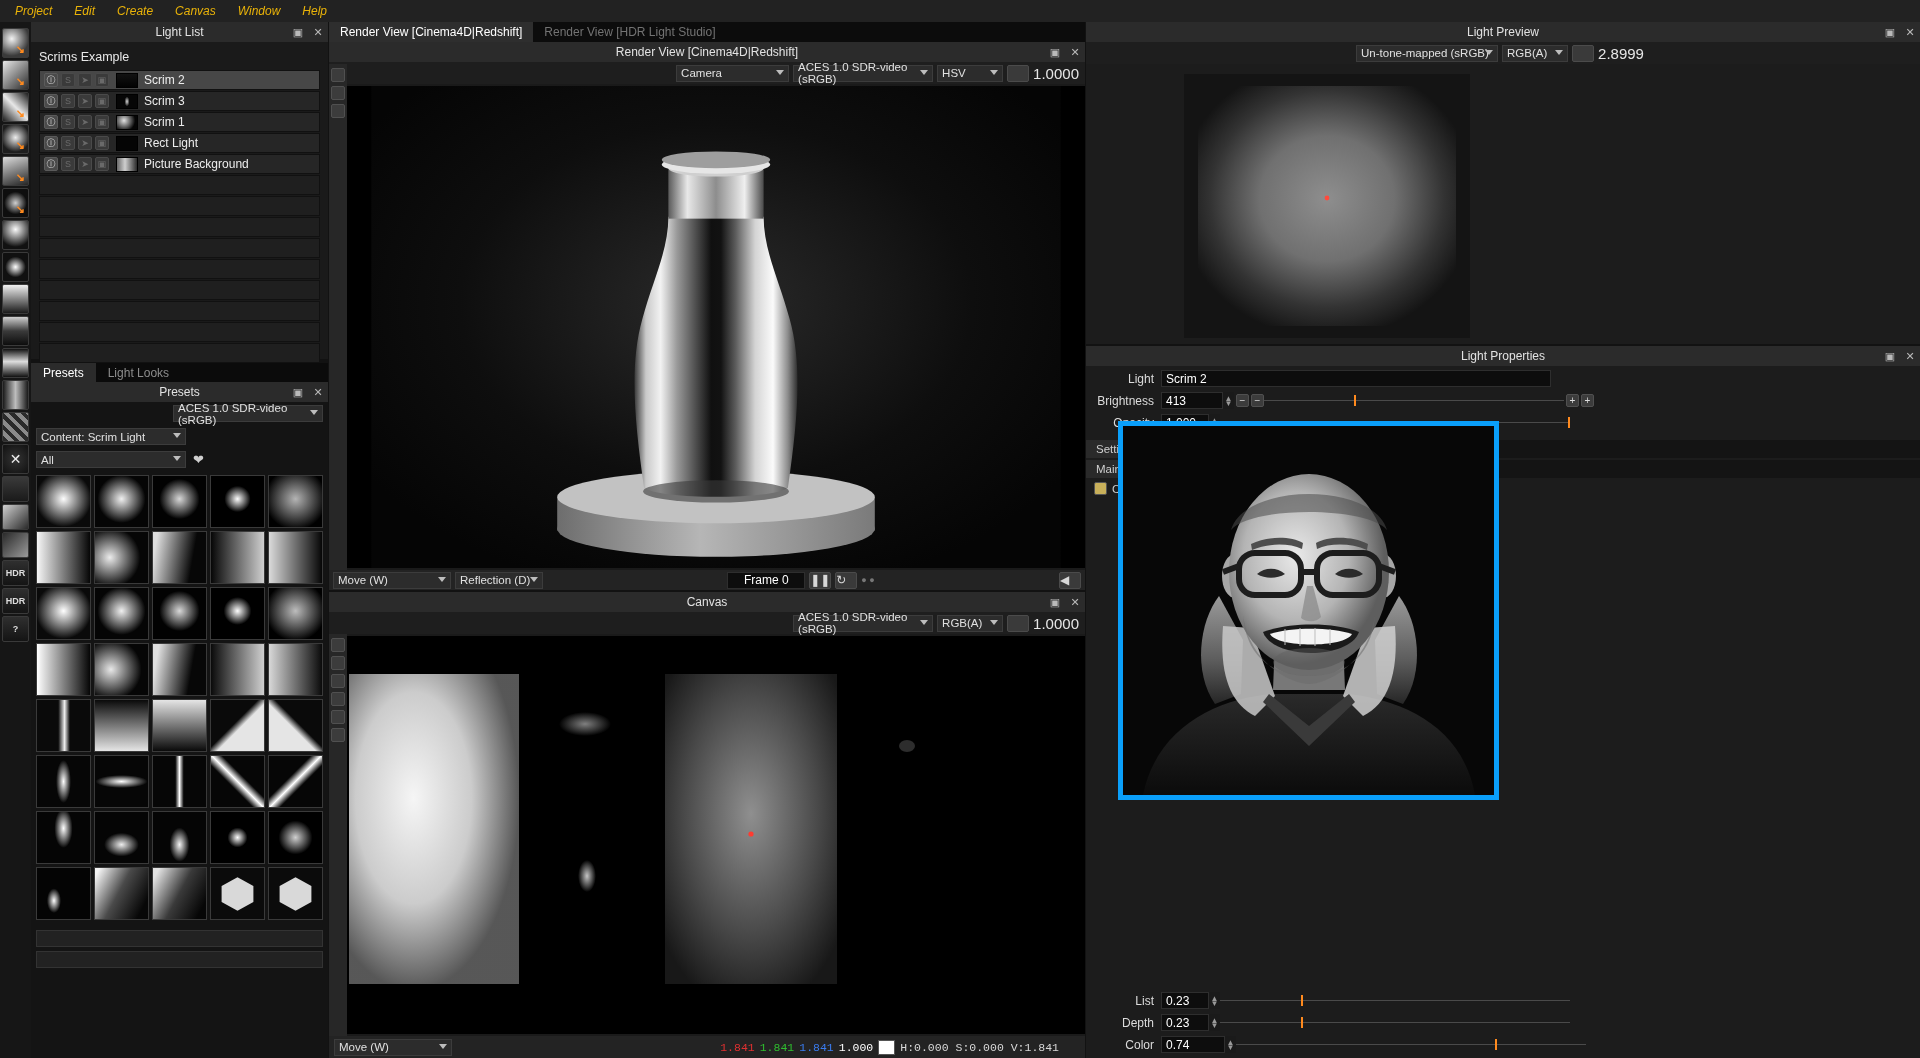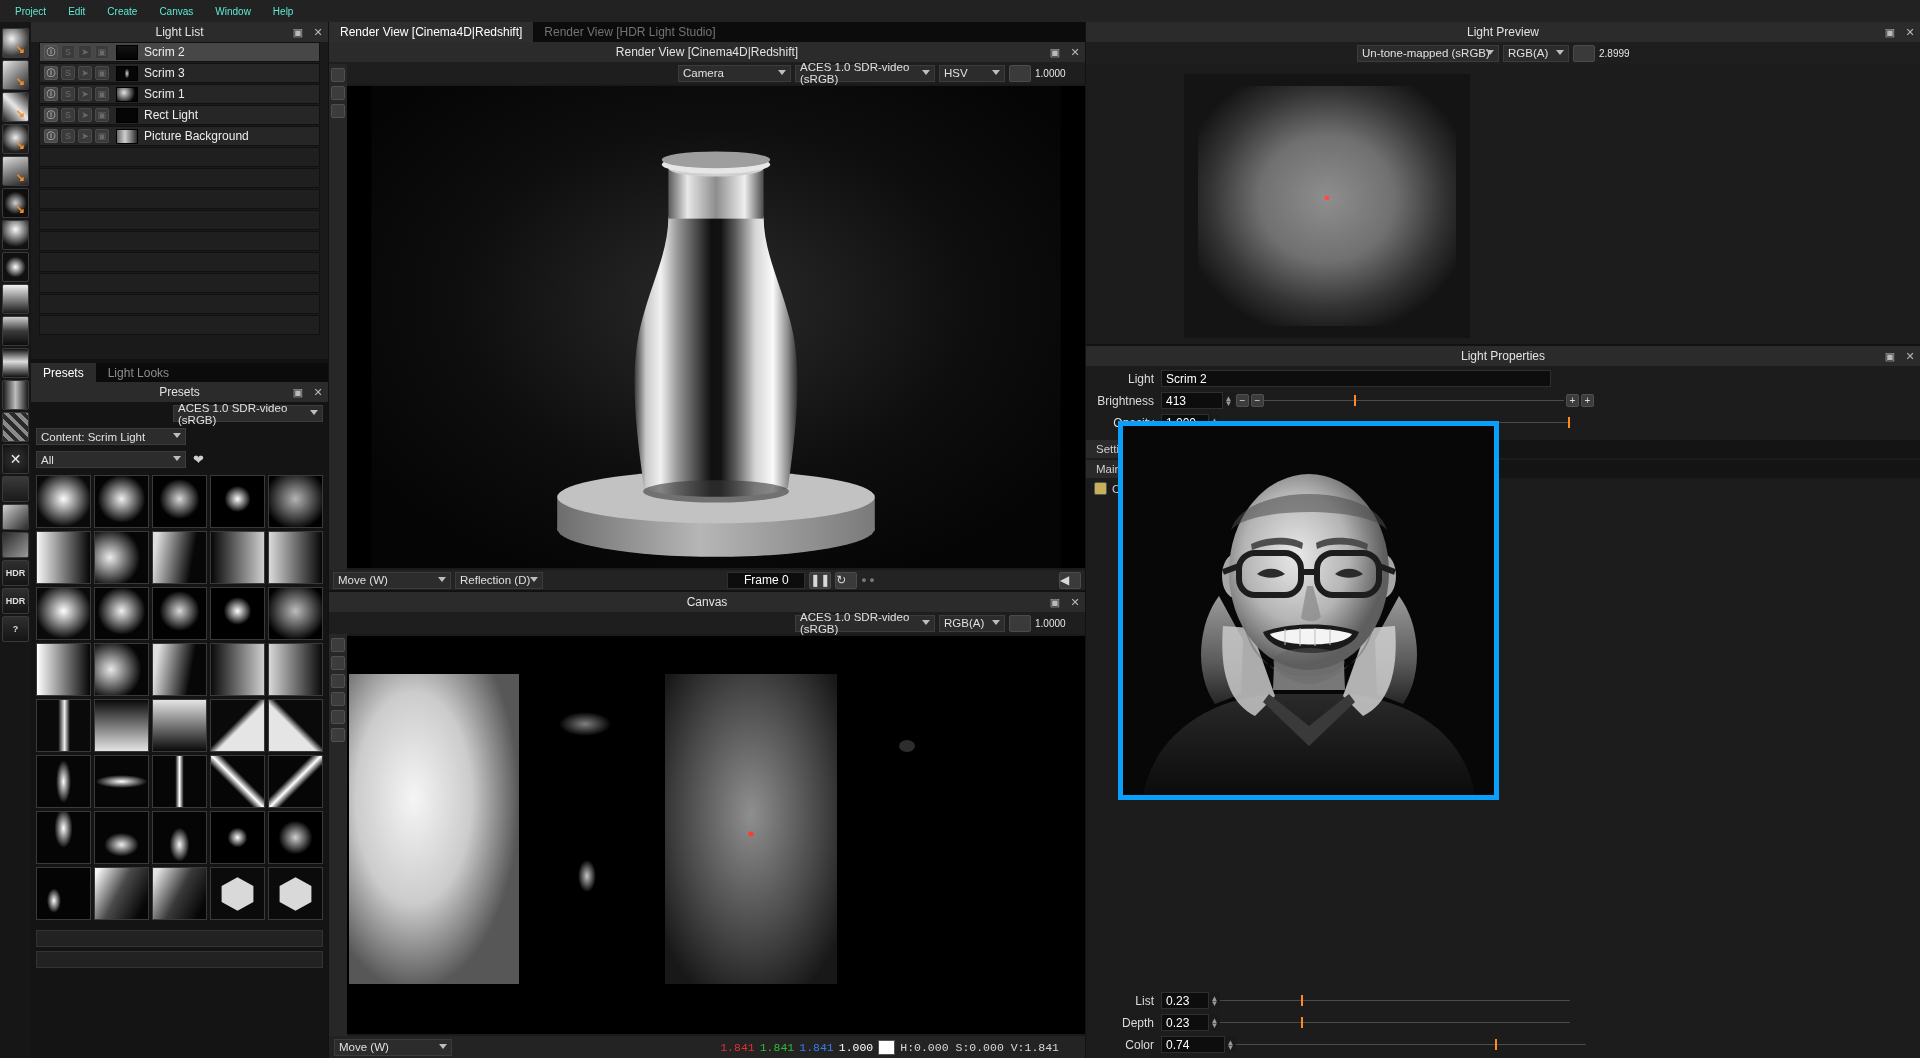--- a/index.html
+++ b/index.html
@@ -3,21 +3,21 @@
 <meta charset="utf-8">
 <style>
   * { box-sizing: border-box; margin:0; padding:0; }
   html,body { width:1920px; height:1058px; overflow:hidden; background:#1b1b1b;
     font-family:"Liberation Sans", sans-serif; color:#d8d8d8; font-size:12px; }
   .app { position:relative; width:1920px; height:1058px; background:#121212; }
 
   
   .menubar { position:absolute; left:0; top:0; width:1920px; height:22px;
     background:#222; display:flex; align-items:center; padding-left:4px; }
-  .menubar .mi { padding:3px 11px; font-size:10px; color:#5eead4; cursor:default; }
+  .menubar .mi { padding:3px 11px; font-size:12px; color:#eab308; cursor:default;font-style:italic; }
 
   
   .panel { position:absolute; background:#1e1e1e; }
   .ptitle { height:20px; background:#2b2b2b; display:flex; align-items:center;
     justify-content:center; position:relative; font-size:12px; color:#e2e2e2; }
   .ptitle .tbtns { position:absolute; right:4px; top:0; height:20px; display:flex;
     align-items:center; gap:8px; }
   .tbtn { width:12px; height:12px; display:flex; align-items:center; justify-content:center;
     color:#b9b9b9; font-size:11px; line-height:1; cursor:pointer; }
 
@@ -65,21 +65,21 @@
   .pbar { height:17px; background:#222; border:1px solid #333; margin-bottom:4px; }
 
   
   #renderwrap { left:329px; top:22px; width:756px; height:568px; background:#1a1a1a; }
   .rtabs { height:20px; display:flex; background:#0c0c0c; }
   .rtab { padding:3px 11px; font-size:12px; color:#737373; cursor:pointer; }
   .rtab.active { background:#2e2e2e; color:#fff; }
   .rv-ctl { height:22px; display:flex; align-items:center; justify-content:flex-end;
     gap:4px; padding-right:6px; background:#1e1e1e; }
   .mini { width:22px;height:17px;background:#3a3a3a;border:1px solid #4b4b4b;border-radius:2px;}
-  .numbox { font-size:10px; color:#e6e6e6; min-width:44px; text-align:left; }
+  .numbox { font-size:15px; color:#e6e6e6; min-width:44px; text-align:left; }
   .viewstrip { position:absolute; left:0; top:42px; width:18px; bottom:18px; background:#272727;
     display:flex; flex-direction:column; align-items:center; padding-top:4px; gap:4px; }
   .vtool { width:14px;height:14px;background:#3c3c3c;border:1px solid #505050;border-radius:2px;}
   .rv-img { position:absolute; left:18px; right:0; top:64px; bottom:22px; background:#000;
     display:flex; align-items:flex-end; justify-content:center; overflow:hidden; }
   .rv-foot { position:absolute; left:0; right:0; bottom:0; height:20px; background:#232323;
     display:flex; align-items:center; gap:4px; padding:0 4px; }
 
   
   #canvaswrap { left:329px; top:592px; width:756px; height:466px; background:#1a1a1a; }
@@ -177,20 +177,21 @@
     </div>
 
   <div class="panel" id="lightlist">
     <div class="ptitle">
       <span>Light List</span>
       <span class="tbtns">
         <span class="tbtn">▣</span>
         <span class="tbtn">✕</span>
       </span>
     </div>
+    <div class="ll-project">Scrims Example</div>
     <div class="ll-rows" id="ll-rows">
         <div class="ll-row sel">
           <span class="ll-ico">Ⓘ</span>
           <span class="ll-ico dim">S</span>
           <span class="ll-ico dim">➤</span>
           <span class="ll-ico dim">▣</span>
           <span class="ll-thumb" style="background: linear-gradient(rgb(18, 18, 18), rgb(2, 2, 2));"></span>
           <span class="ll-name">Scrim 2</span>
         </div>
         <div class="ll-row">

